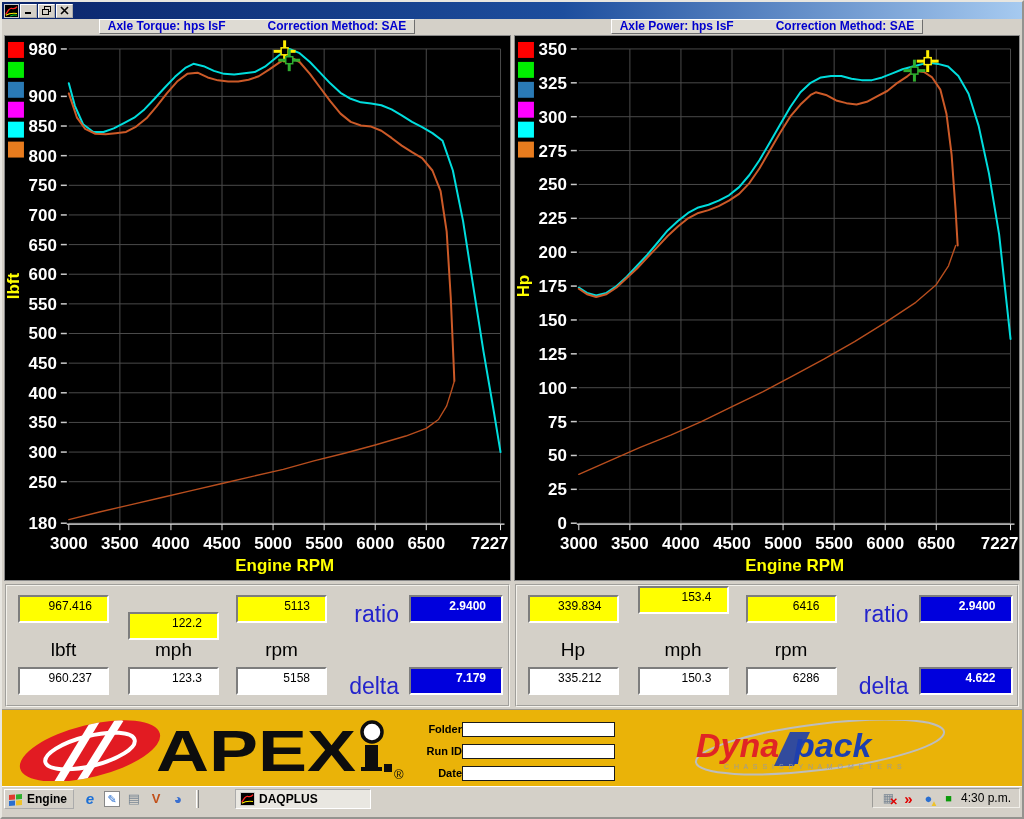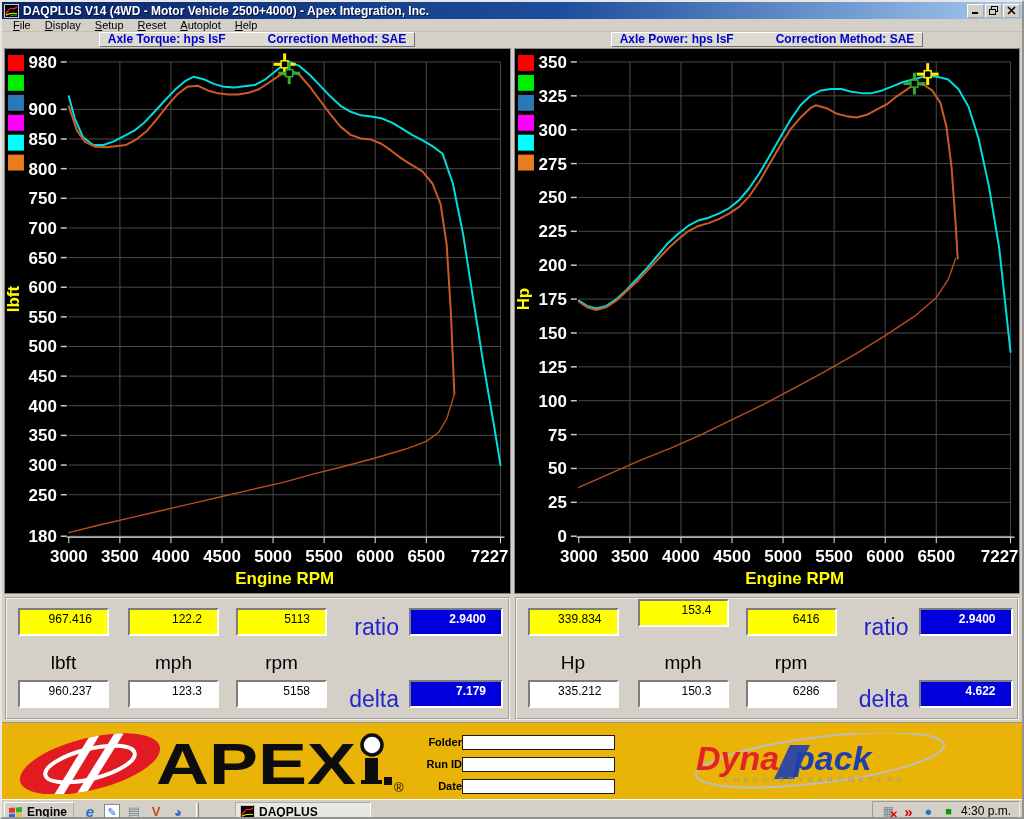--- a/index.html
+++ b/index.html
@@ -71,47 +71,38 @@
 
   <div class="titlebar">
     <span class="appicon">
       <svg viewBox="0 0 15 14">
           <rect width="15" height="14" fill="#000"></rect>
         <path d="M1 11 Q5 3 8 4 Q12 5 14 2" stroke="#ff2222" stroke-width="1.6" fill="none"></path>
         <path d="M1 12 Q6 9 14 10" stroke="#ffee00" stroke-width="1.2" fill="none"></path>
         <path d="M6 13 Q10 11 14 12" stroke="#00cc33" stroke-width="1.2" fill="none"></path>
         </svg>
     </span>
-    <span class="ttl">DAQPLUS V14 (4WD - Motor Vehicle 2500+4000) - Apex Integration, Inc.</span>
     <button class="winbtn">
       <svg width="9" height="9" viewBox="0 0 9 9">
           <rect x="1" y="6" width="6" height="2" fill="#000"></rect>
         </svg>
     </button>
     <button class="winbtn">
       <svg width="10" height="9" viewBox="0 0 10 9">
           <rect x="2.5" y="0.5" width="6" height="5" fill="none" stroke="#000"></rect>
           <rect x="0.5" y="3.5" width="6" height="5" fill="#d4d0c8" stroke="#000"></rect>
         </svg>
     </button>
     <button class="winbtn">
       <svg width="9" height="9" viewBox="0 0 9 9">
           <path d="M1 1 L8 8 M8 1 L1 8" stroke="#000" stroke-width="1.6"></path>
         </svg>
     </button>
   </div>
 
-  <div class="menubar">
-    <span class="menu-item">File</span>
-    <span class="menu-item">Display</span>
-    <span class="menu-item">Setup</span>
-    <span class="menu-item">Reset</span>
-    <span class="menu-item">Autoplot</span>
-    <span class="menu-item">Help</span>
-  </div>
 
   <div class="hdrrow">
     <div class="hdrhalf">
       <div class="hdrbox">
         <span>Axle Torque: hps IsF</span>
         <span>Correction Method: SAE</span>
       </div>
     </div>
     <div class="hdrhalf">
       <div class="hdrbox">
@@ -309,21 +300,21 @@
           <line x1="389.60704991719894" y1="34.75999999999999" x2="411.60704991719894" y2="34.75999999999999" stroke="#2fae2f" stroke-width="3"></line>
           <line x1="400.60704991719894" y1="23.75999999999999" x2="400.60704991719894" y2="45.75999999999999" stroke="#2fae2f" stroke-width="3"></line>
           <rect x="397.10704991719894" y="31.25999999999999" width="7" height="7" fill="#000" stroke="#2fae2f" stroke-width="1.5"></rect>
         </svg>
     </div>
   </div>
 
   <div class="readrow">
     <div class="readout-panel">
       <div class="rf yellow" style="left:11px;top:9px">967.416</div>
-      <div class="rf yellow" style="left:121px;top:9px">122.2</div>
+      <div class="rf yellow" style="left:121px;top:26px">122.2</div>
       <div class="rf yellow" style="left:229px;top:9px">5113</div>
       <div class="rlabel" style="left:330px;top:15px">ratio</div>
       <div class="rf blue" style="left:402px;top:9px">2.9400</div>
       <div class="runit" style="left:11px;top:53px">lbft</div>
       <div class="runit" style="left:121px;top:53px">mph</div>
       <div class="runit" style="left:229px;top:53px">rpm</div>
       <div class="rf green" style="left:11px;top:81px">960.237</div>
       <div class="rf green" style="left:121px;top:81px">123.3</div>
       <div class="rf green" style="left:229px;top:81px">5158</div>
       <div class="rlabel" style="left:330px;top:87px">delta</div>

